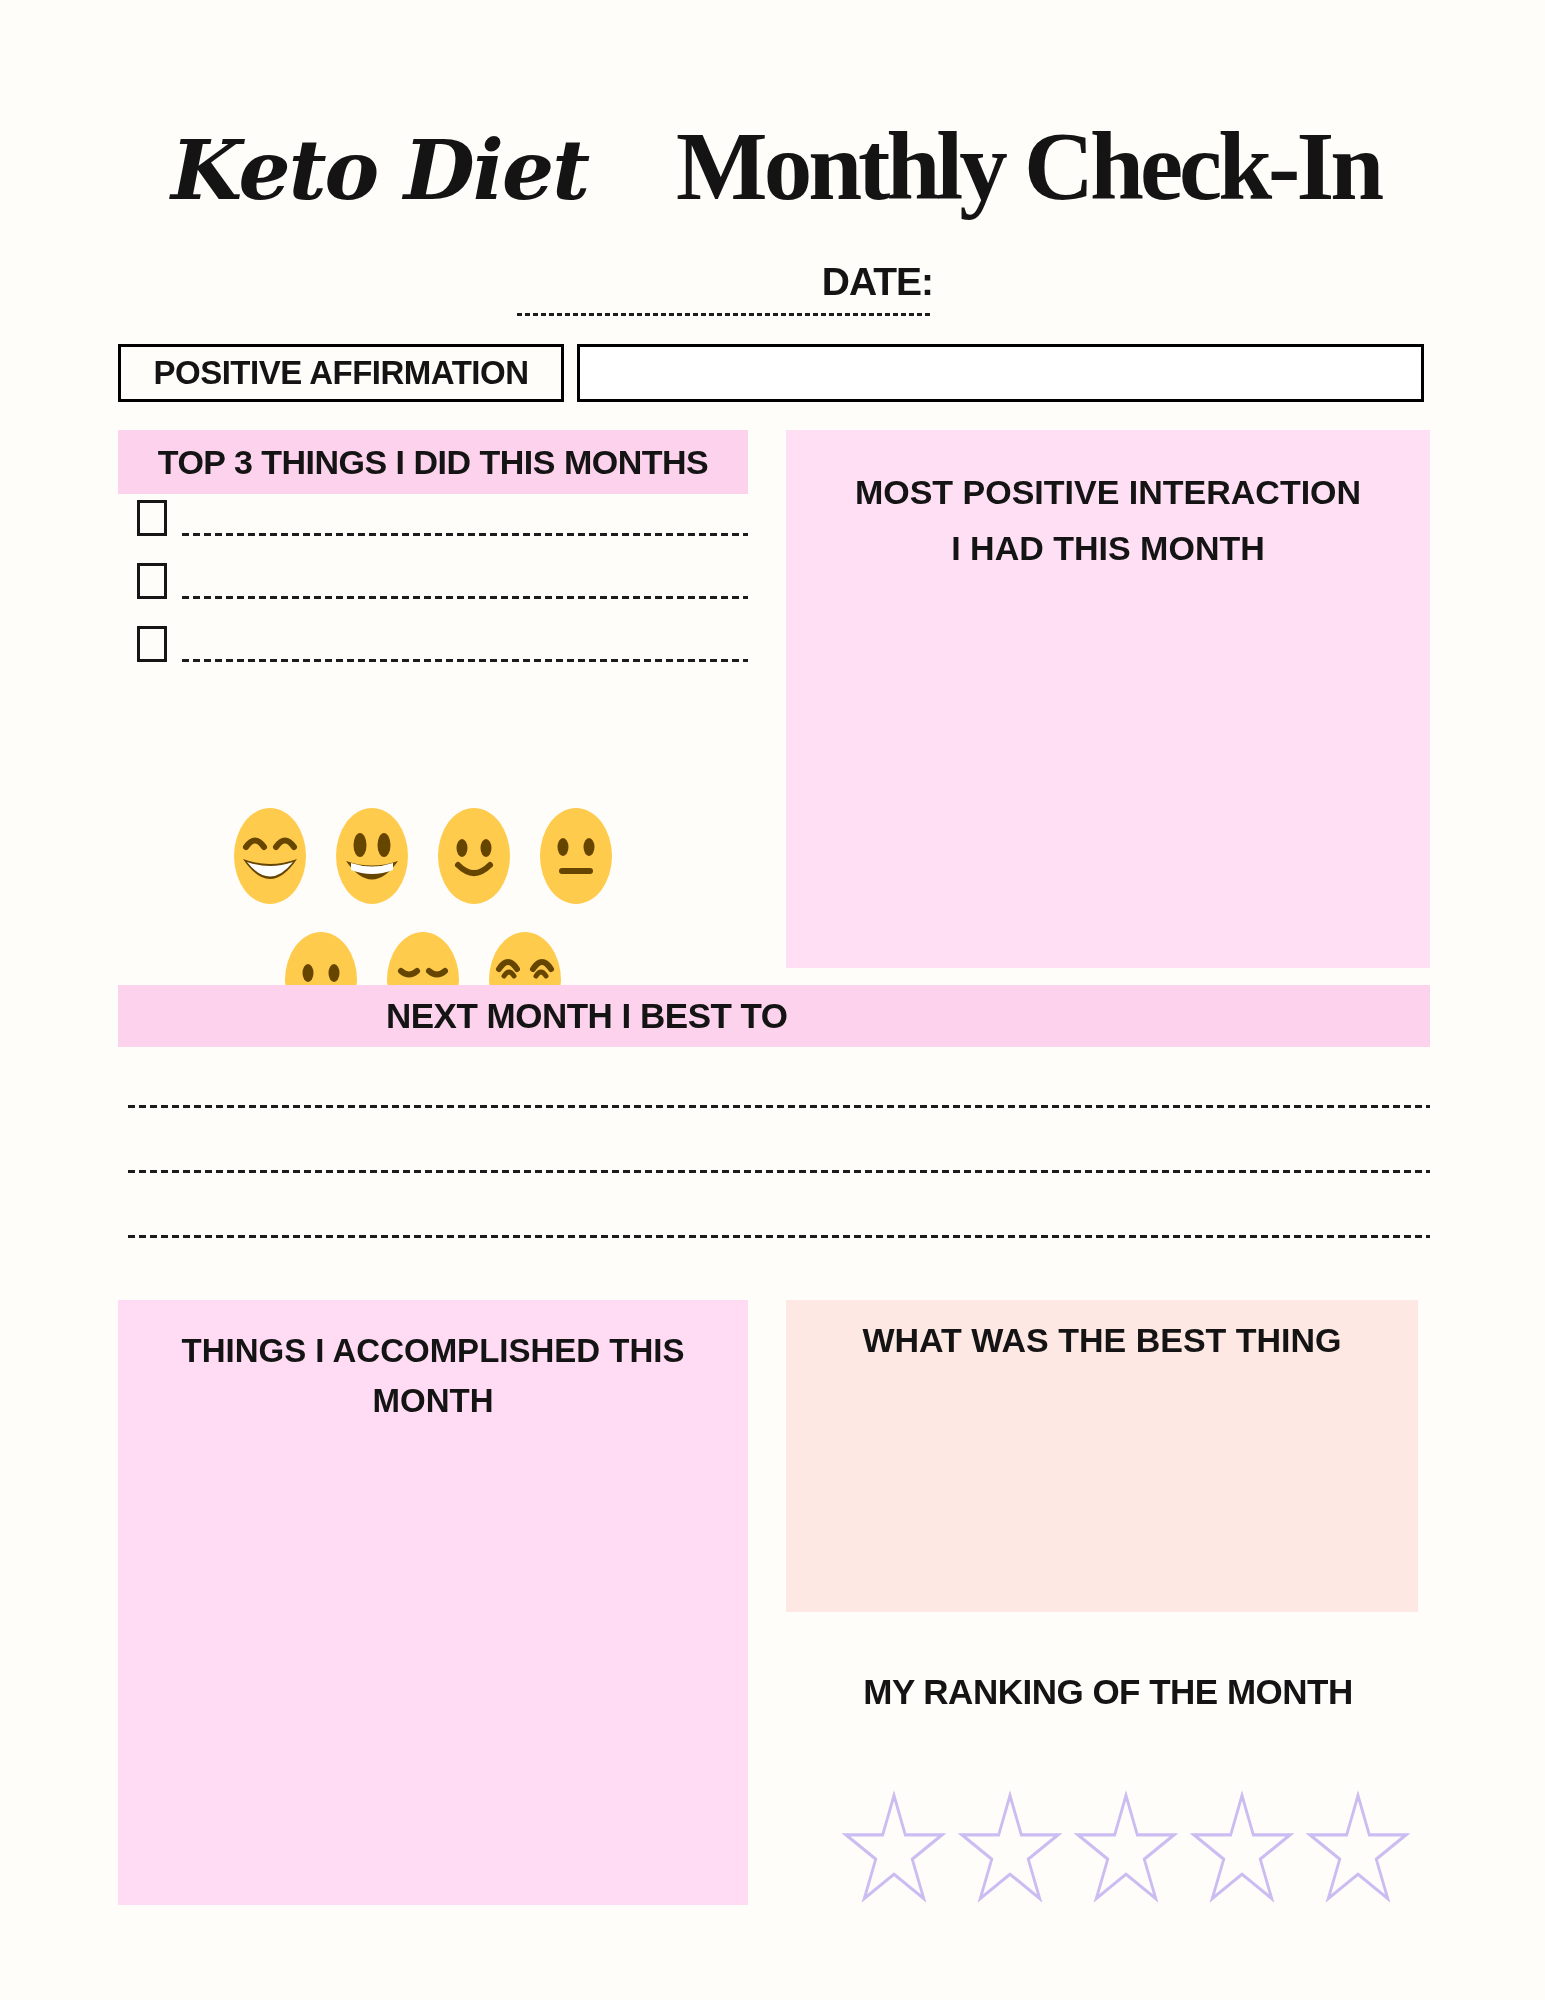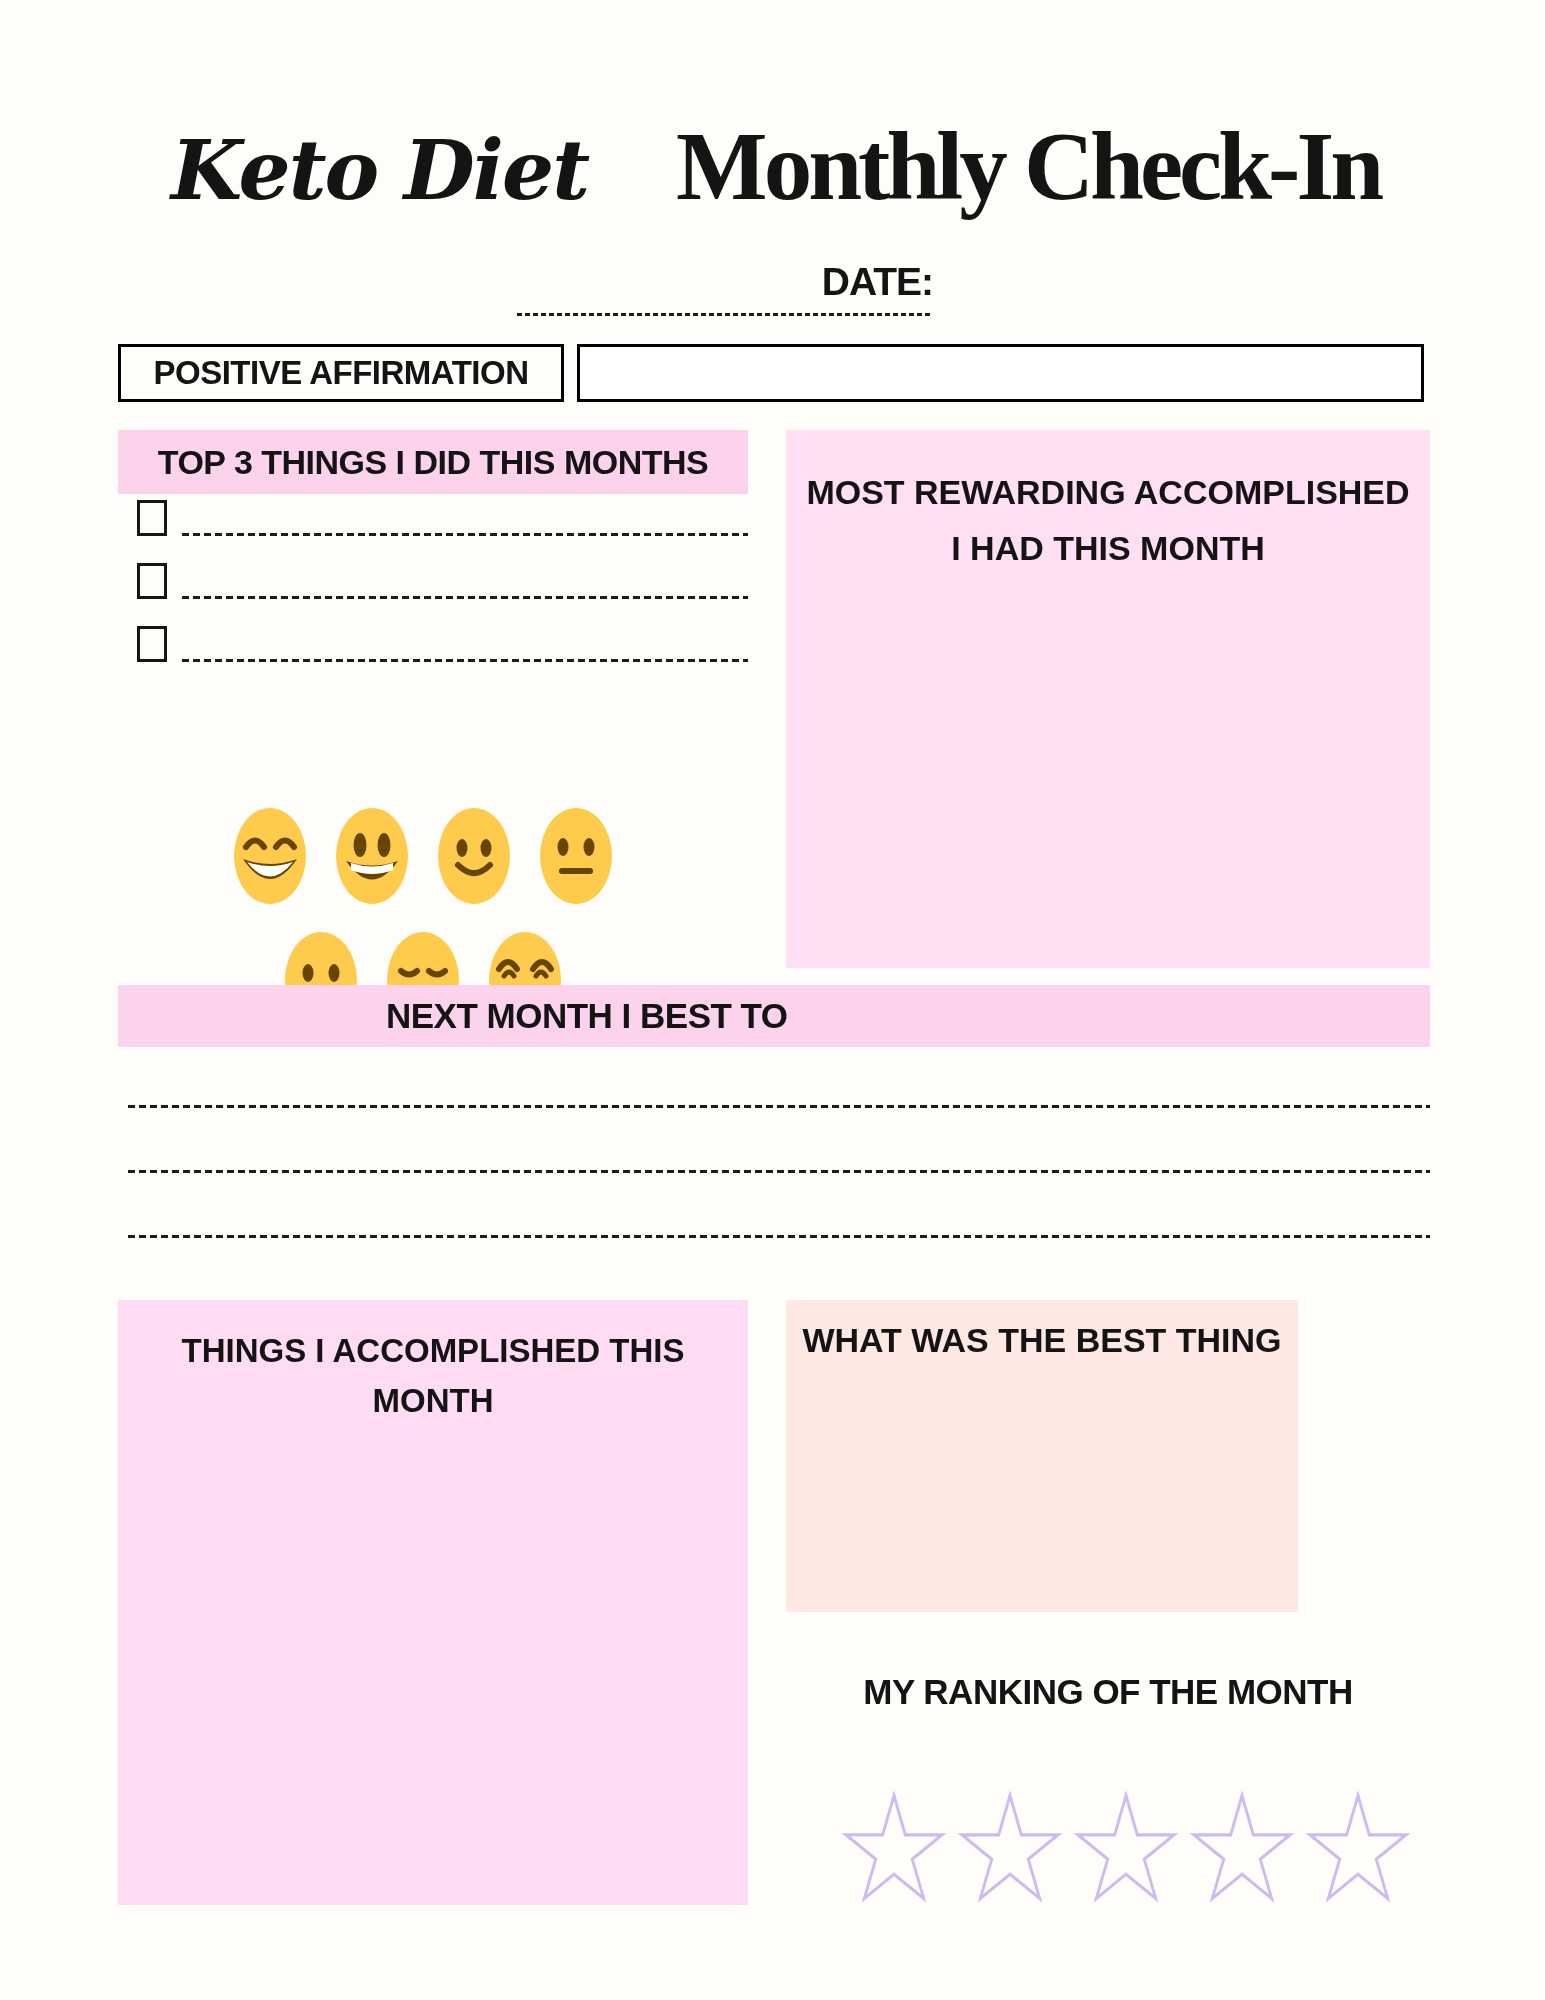--- a/index.html
+++ b/index.html
@@ -41,21 +41,21 @@
   .tl1{top:533px;} .tl2{top:596px;} .tl3{top:659px;}
   
   .emoji-row{left:118px; width:610px; display:flex; justify-content:center; gap:26px;}
   .er1{top:806px;} .er2{top:930px;}
   .emoji{width:76px; height:100px; cursor:pointer;}
   .emoji svg{display:block; width:76px; height:100px;}
   
   .panel{box-sizing:border-box; text-align:center; font-weight:700;}
   .rewarding-panel{left:786px; top:430px; width:644px; height:538px; background:var(--panel-pink); padding-top:34px; font-size:34px; line-height:56px;}
   .accomplished-panel{left:118px; top:1300px; width:630px; height:605px; background:var(--panel-pink-deep); padding-top:26px; font-size:33px; line-height:50px;}
-  .best-panel{left:786px; top:1300px; width:512px; height:312px; background:var(--panel-peach); padding-top:14px; font-size:34px; line-height:52px;}
+  .best-panel{left:786px; top:1300px; width:632px; height:312px; background:var(--panel-peach); padding-top:14px; font-size:34px; line-height:52px;}
   
   .write-line{left:128px; width:1302px;}
   .wl1{top:1105px;} .wl2{top:1170px;} .wl3{top:1235px;}
   
   .ranking-title{left:786px; top:1672px; width:644px; text-align:center; font-weight:700; font-size:35px; letter-spacing:-0.5px;}
   .stars-row{left:786px; top:1788px; width:644px; display:flex; justify-content:center; gap:6px; padding-left:36px; box-sizing:border-box;}
   .star{width:110px; height:124px; cursor:pointer;}
   .star svg{display:block; width:110px; height:124px;}
 </style>
 </head>
@@ -146,21 +146,21 @@
         <path d="M17 46 Q22 38 27 46" stroke="#664500" stroke-width="5" fill="none" stroke-linecap="round"></path>
         <path d="M46 39 Q55 25 64 39" stroke="#664500" stroke-width="6" fill="none" stroke-linecap="round"></path>
         <path d="M49 46 Q54 38 59 46" stroke="#664500" stroke-width="5" fill="none" stroke-linecap="round"></path>
         <path d="M15 79 Q38 52 61 79 Q38 97 15 79 Z" fill="#664500"></path>
         <path d="M23 67 Q38 57 53 67 Q38 73 23 67 Z" fill="#ffffff"></path>
       </svg>
     </div>
   </div>
 
   <div class="abs panel rewarding-panel">
-    <div>MOST REWARDING ACCOMPLISHED</div>
+    <div>MOST POSITIVE INTERACTION</div>
     <div>I HAD THIS MONTH</div>
   </div>
 
   <div class="abs banner next-banner">NEXT MONTH I BEST TO</div>
   <div class="abs dash-line write-line wl1"></div>
   <div class="abs dash-line write-line wl2"></div>
   <div class="abs dash-line write-line wl3"></div>
 
   <div class="abs panel accomplished-panel">
     <div>THINGS I ACCOMPLISHED THIS</div>

